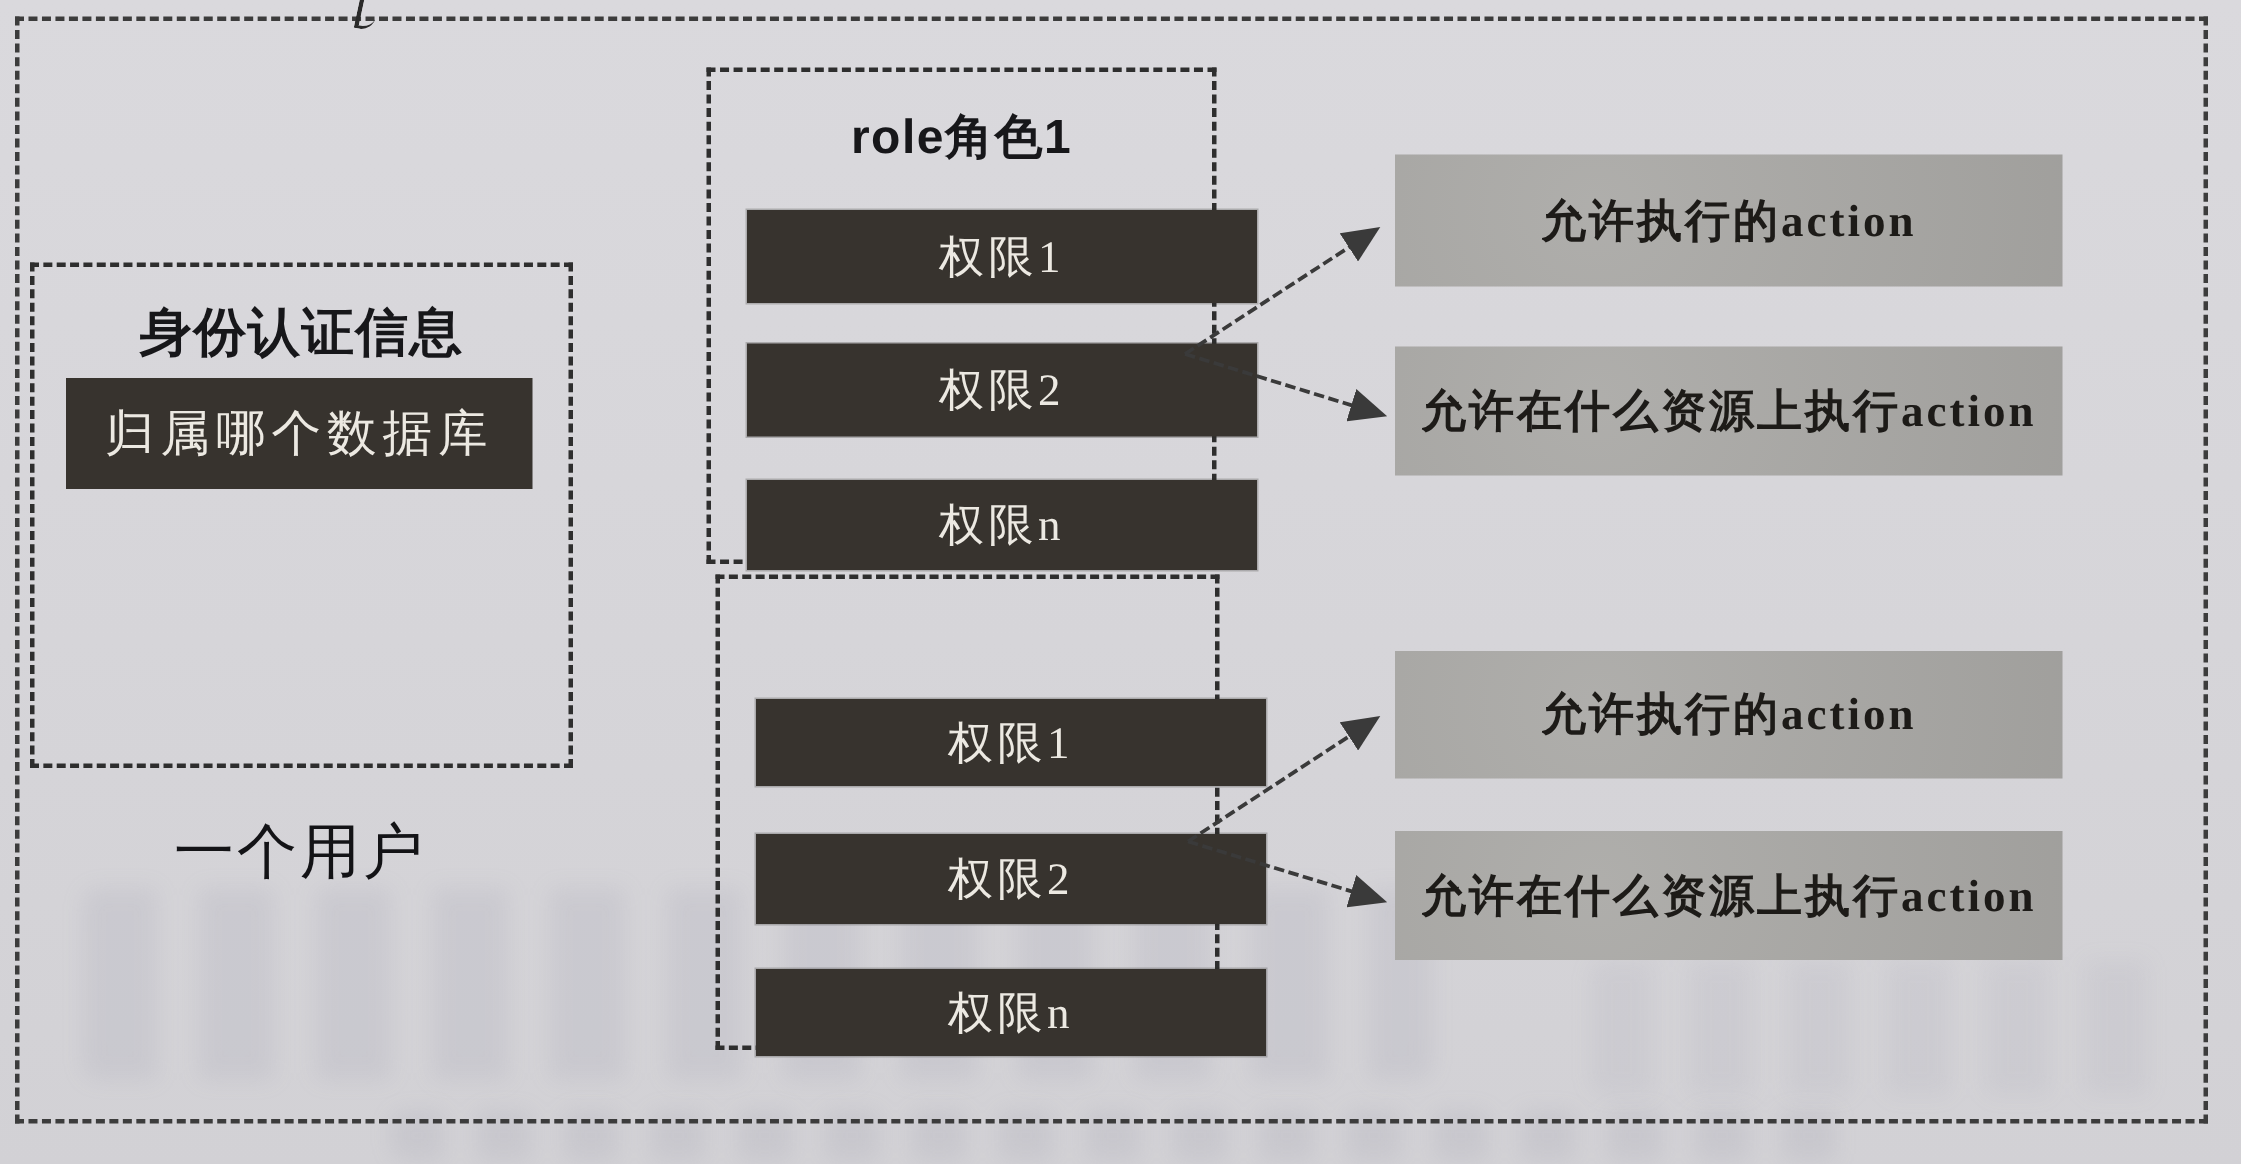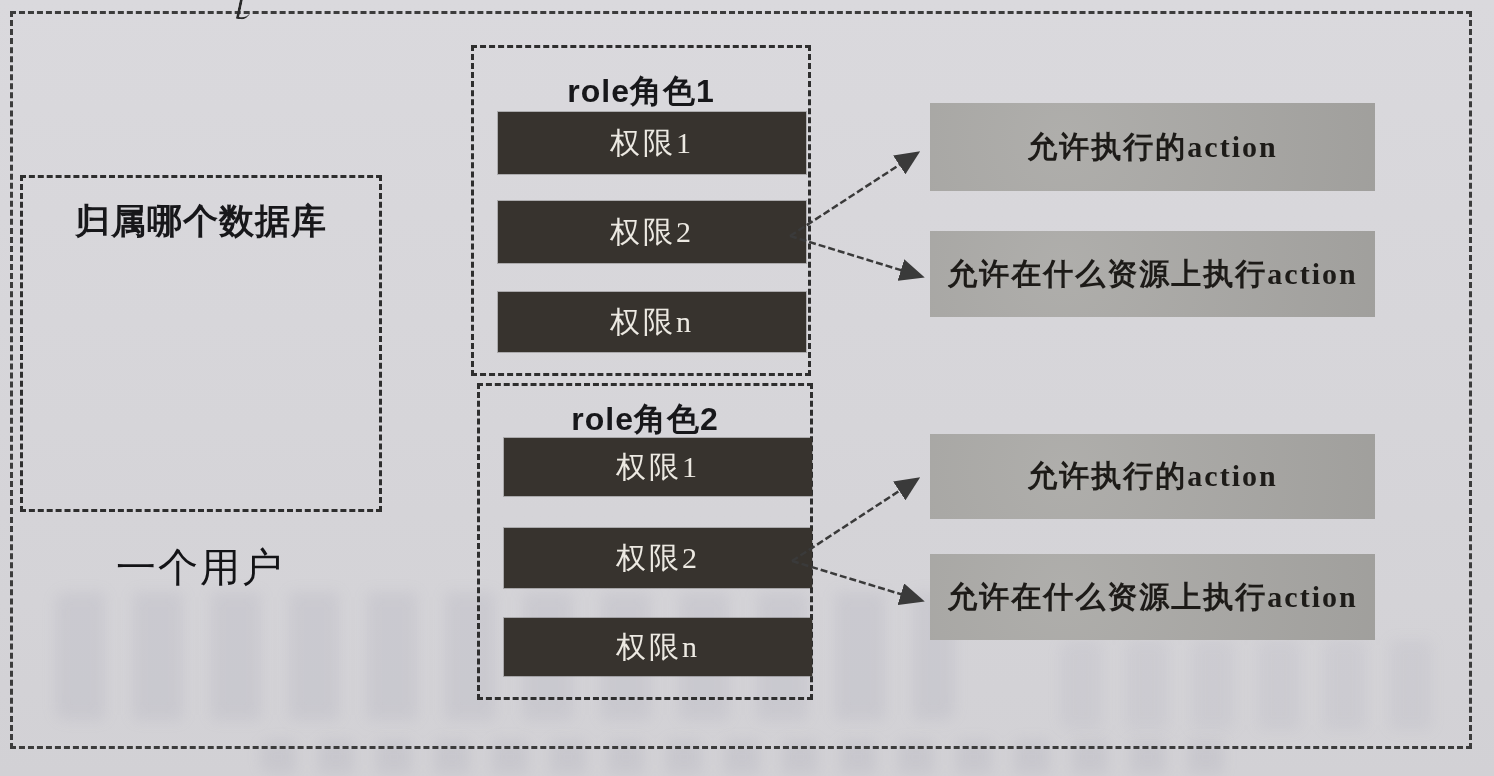--- a/index.html
+++ b/index.html
@@ -64,23 +64,24 @@
   }
   .dark-row{
     background:#37332e;
     color:#ece9e2;
     font-family:"Liberation Serif", serif;
     display:flex;align-items:center;justify-content:center;
     text-align:center;
   }
   .field-stack .dark-row{height:74px;font-size:33px;letter-spacing:4px;}
   .perm-row{
-    position:absolute;left:24px;width:308px;height:62px;
+    position:absolute;left:24px;width:340px;height:62px;
     font-size:30px;letter-spacing:3px;
     box-shadow:0 0 0 1px rgba(40,38,34,.25);
+    margin-top:28px;
   }
   .role-box-1 .perm-1{top:64px;}
   .role-box-1 .perm-2{top:153px;}
   .role-box-1 .perm-3{top:244px;height:60px;}
   .role-box-2 .perm-1{top:52px;height:58px;}
   .role-box-2 .perm-2{top:142px;height:60px;}
   .role-box-2 .perm-3{top:232px;height:58px;}
   .user-caption{
     position:absolute;left:90px;top:540px;width:220px;
     text-align:center;
@@ -110,35 +111,35 @@
 <div class="page">
 
   <div class="ghost ghost-a"></div>
   <div class="ghost ghost-b"></div>
   <div class="ghost ghost-c"></div>
 
   <div class="outer-border"></div>
   <div class="scan-mark"></div>
 
   <div class="dashed-box user-box">
-    <div class="group-title">归属哪个数据库</div>
+    <div class="group-title">身份认证信息</div>
     <div class="field-stack">
+      <div class="dark-row">归属哪个数据库</div>
     </div>
   </div>
   <div class="user-caption">一个用户</div>
 
   <div class="dashed-box role-box-1">
     <div class="group-title">role角色1</div>
     <div class="dark-row perm-row perm-1">权限1</div>
     <div class="dark-row perm-row perm-2">权限2</div>
     <div class="dark-row perm-row perm-3">权限n</div>
   </div>
 
   <div class="dashed-box role-box-2">
-    <div class="group-title">role角色2</div>
     <div class="dark-row perm-row perm-1">权限1</div>
     <div class="dark-row perm-row perm-2">权限2</div>
     <div class="dark-row perm-row perm-3">权限n</div>
   </div>
 
   <div class="action-box act-1a">允许执行的action</div>
   <div class="action-box act-1b">允许在什么资源上执行action</div>
   <div class="action-box act-2a">允许执行的action</div>
   <div class="action-box act-2b">允许在什么资源上执行action</div>
 

